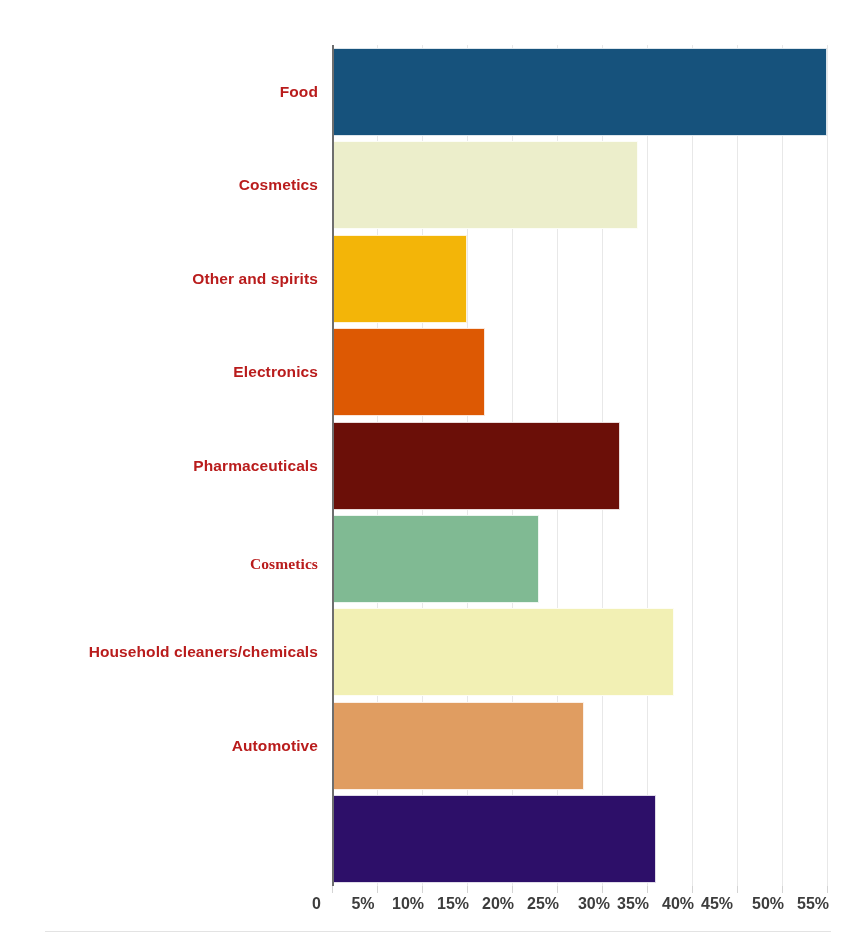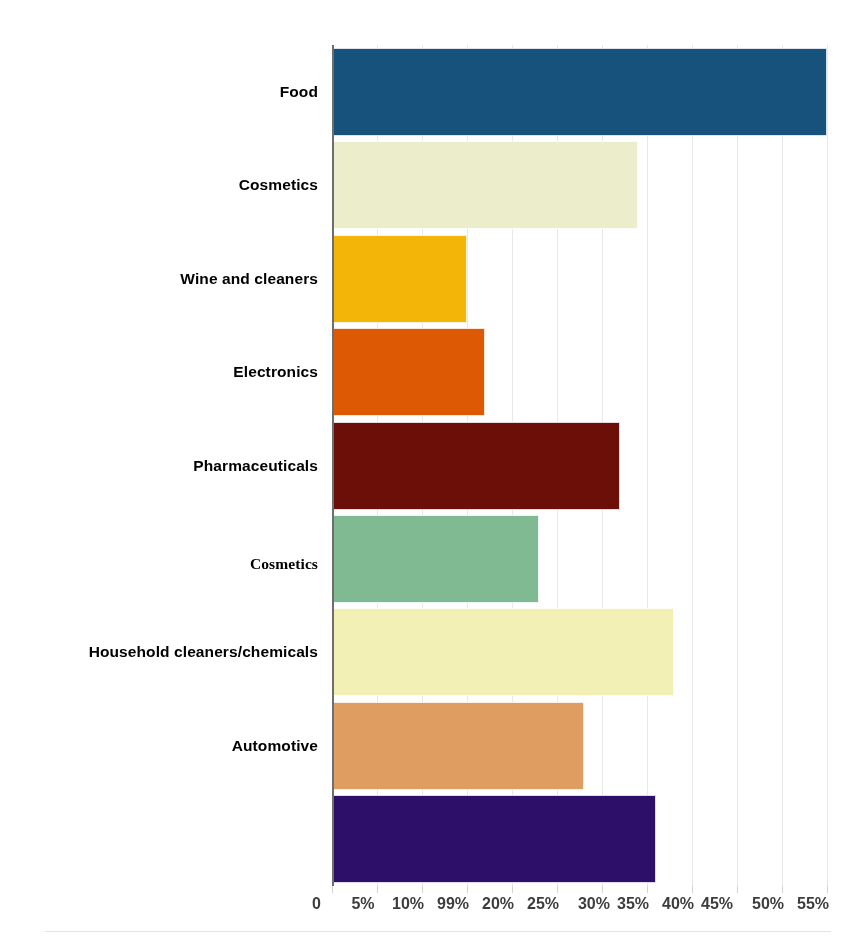--- a/index.html
+++ b/index.html
@@ -76,21 +76,21 @@
     left: 0;
     top: 45px;
     width: 318px;
     height: 841px;
   }
   .cat-label {
     position: absolute;
     right: 0;
     width: 100%;
     text-align: right;
-    color: #000000;
+    color: #b91c1c;
     font-size: 15.5px;
     font-weight: 600;
     letter-spacing: 0.1px;
     white-space: nowrap;
     line-height: 1;
   }
 
   
   .xaxis {
     position: absolute;
@@ -137,21 +137,21 @@
   }
 </style>
 </head>
 <body>
 
 <div id="chart-root">
 
   <div class="cat-labels">
       <div class="cat-label" style="top: 38.7222px;">Food</div>
       <div class="cat-label" style="top: 132.167px;">Cosmetics</div>
-      <div class="cat-label" style="top: 225.611px;">Wine and cleaners</div>
+      <div class="cat-label" style="top: 225.611px;">Other and spirits</div>
       <div class="cat-label" style="top: 319.056px; text-align: right;">Electronics</div>
       <div class="cat-label" style="top: 412.5px;">Pharmaceuticals</div>
       <div class="cat-label" style="top: 511px; font-family: Liberation Serif, serif;">Cosmetics</div>
       <div class="cat-label" style="top: 599.389px;">Household cleaners/chemicals</div>
       <div class="cat-label" style="top: 692.833px;">Automotive</div>
     </div>
 
   <div class="plot-area">
     <div class="gridlines">
         <div class="gridline axis-zero" style="left: 0px;"></div>
@@ -210,21 +210,21 @@
       <div class="tick-mark" style="left: 360px;"></div>
       <div class="tick-mark" style="left: 405px;"></div>
       <div class="tick-mark" style="left: 450px;"></div>
       <div class="tick-mark" style="left: 495px;"></div>
     </div>
 
   <div class="xaxis">
       <div class="tick-label zero" style="left: 312px;">0</div>
       <div class="tick-label" style="left: 341px; width: 44px; text-align: center;">5%</div>
       <div class="tick-label" style="left: 386px; width: 44px; text-align: center;">10%</div>
-      <div class="tick-label" style="left: 431px; width: 44px; text-align: center;">99%</div>
+      <div class="tick-label" style="left: 431px; width: 44px; text-align: center;">15%</div>
       <div class="tick-label" style="left: 476px; width: 44px; text-align: center;">20%</div>
       <div class="tick-label" style="left: 521px; width: 44px; text-align: center;">25%</div>
       <div class="tick-label" style="left: 566px; width: 44px; text-align: right;">30%</div>
       <div class="tick-label" style="left: 611px; width: 44px; text-align: center;">35%</div>
       <div class="tick-label" style="left: 656px; width: 44px; text-align: center;">40%</div>
       <div class="tick-label" style="left: 701px; width: 44px; ">45%</div>
       <div class="tick-label" style="left: 746px; width: 44px; text-align: center;">50%</div>
       <div class="tick-label" style="left: 791px; width: 44px; text-align: center;">55%</div>
     </div>
 

